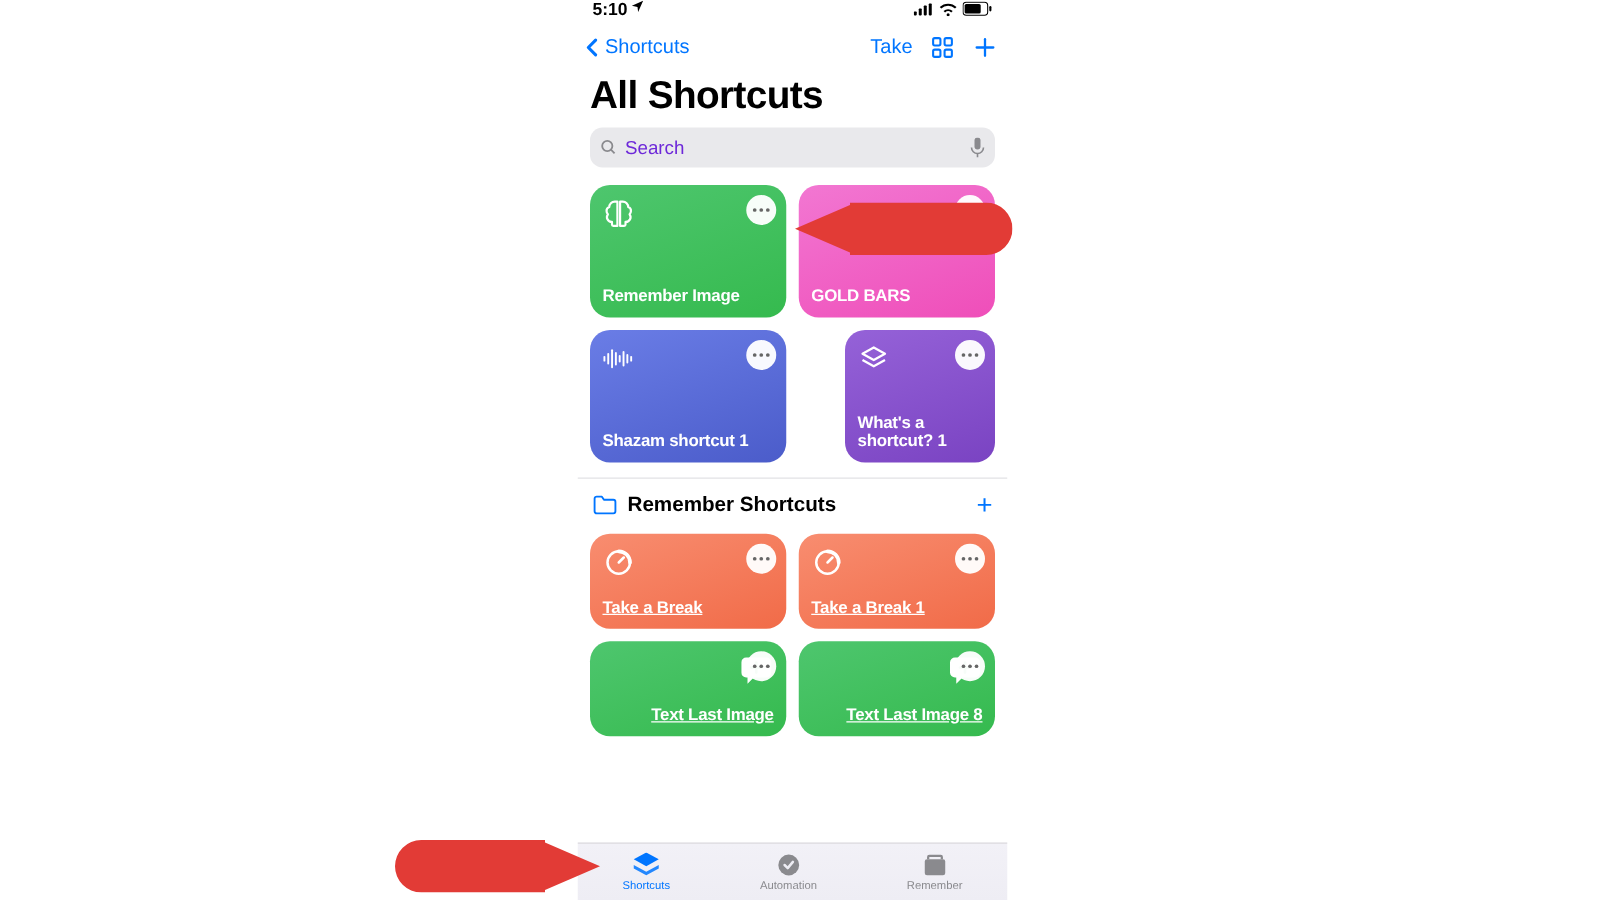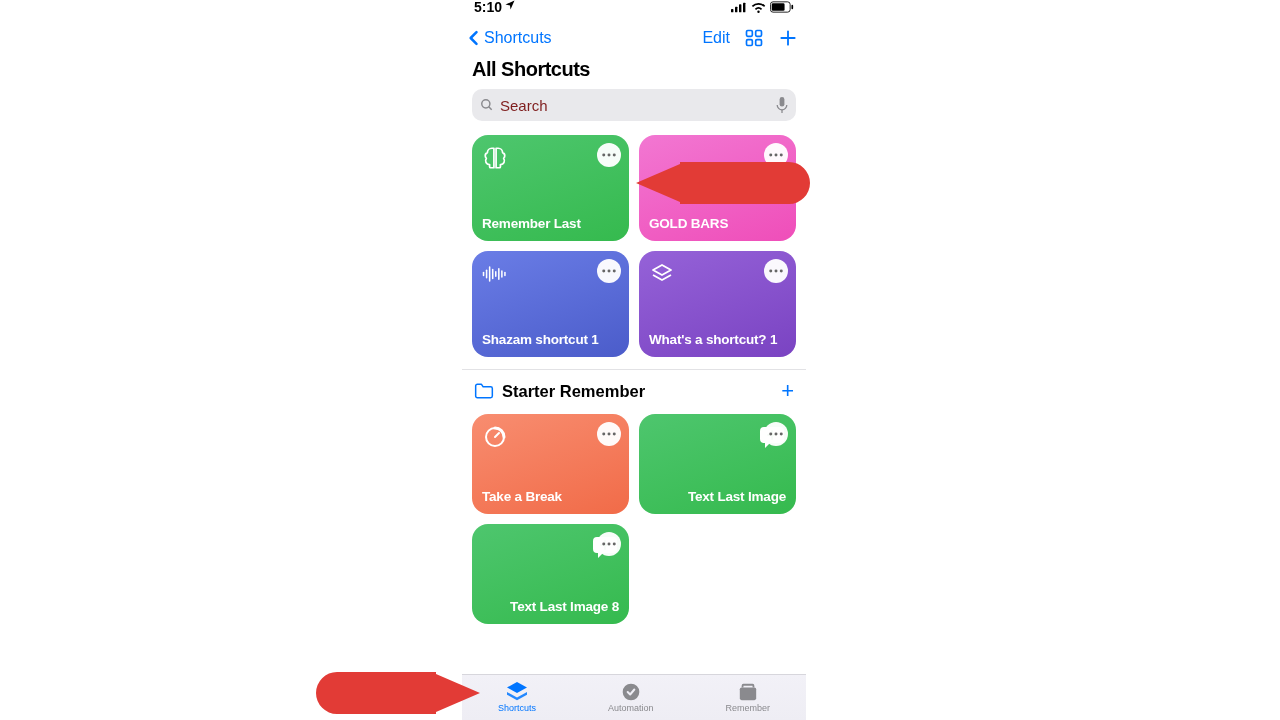--- a/index.html
+++ b/index.html
@@ -46,34 +46,34 @@
   }
   .nav-actions {
     display: flex;
     align-items: center;
     gap: 14px;
     color: #0075ff;
     font-size: 16px;
   }
   .nav-actions svg { display: block; }
   .page-title {
-    font-size: 20px;
+    font-size: 31px;
     font-weight: 700;
     padding: 4px 10px 8px 10px;
     letter-spacing: -0.5px;
   }
   .search-wrap { padding: 0 10px 8px 10px; }
   .search {
     background: #e9e9ec;
     border-radius: 10px;
     height: 32px;
     display: flex;
     align-items: center;
     padding: 0 8px;
-    color: #7f1d1d;
+    color: #6d28d9;
     font-size: 15px;
     gap: 6px;
   }
   .search .mic { margin-left: auto; }
   .grid {
     display: grid;
     grid-template-columns: 1fr 1fr;
     gap: 10px;
     padding: 6px 10px 12px 10px;
   }
@@ -107,21 +107,21 @@
     font-size: 16.5px;
     font-weight: 600;
   }
   .section-header .plus { margin-left:auto; color:#0075ff; font-size: 22px; font-weight:400;}
   .grid2 {
     display: grid;
     grid-template-columns: 1fr 1fr;
     gap: 10px;
     padding: 4px 10px 10px 10px;
   }
-  .card2 { height: 100px; }
+  .card2 { height: 76px; text-decoration: underline; }
   .tab-bar {
     position: absolute;
     left:0; right:0; bottom:0;
     height: 46px;
     background: linear-gradient(#f2f1f7,#eeedf4);
     border-top: 1px solid #d7d6dc;
     display:flex;
     justify-content: space-around;
     align-items: center;
     font-size: 9px;
@@ -134,21 +134,21 @@
   .tab-item svg { display:block; }
   .arrow {
     position: absolute;
     z-index: 10;
   }
   .arrow svg { display:block; }
   
   .green1 { background: linear-gradient(160deg,#4ec66e,#35ba4e); }
   .pink1  { background: linear-gradient(160deg,#f277d2,#ef4eb9); }
   .blue1  { background: linear-gradient(160deg,#6a7de6,#4b5cca); }
-  .purple1{ background: linear-gradient(160deg,#9562d8,#7a43c2); }
+  .purple1{ background: linear-gradient(160deg,#9562d8,#7a43c2); margin-left: 37px; }
   .orange1{ background: linear-gradient(160deg,#f88d70,#f16b48); }
   .green2 { background: linear-gradient(160deg,#4ec66e,#35ba4e); align-items: flex-end; }
 </style>
 </head>
 <body>
 
 <div class="phone">
 
   <div class="status-bar">
     <div class="status-left">
@@ -176,21 +176,21 @@
   </div>
 
   <div class="nav-row">
     <div class="back-btn">
       <svg width="20" height="20" viewBox="0 0 24 24" fill="none" stroke="#0075ff" stroke-width="3" stroke-linecap="round" stroke-linejoin="round">
           <polyline points="15 5 8 12 15 19"></polyline>
         </svg>
       <span>Shortcuts</span>
     </div>
     <div class="nav-actions">
-      <span>Edit</span>
+      <span>Take</span>
       <svg width="20" height="20" viewBox="0 0 24 24" fill="none" stroke="#0075ff" stroke-width="2">
           <rect x="3" y="3" width="7" height="7" rx="1.5"></rect>
           <rect x="14" y="3" width="7" height="7" rx="1.5"></rect>
           <rect x="3" y="14" width="7" height="7" rx="1.5"></rect>
           <rect x="14" y="14" width="7" height="7" rx="1.5"></rect>
         </svg>
       <svg width="20" height="20" viewBox="0 0 24 24" fill="none" stroke="#0075ff" stroke-width="2.2" stroke-linecap="round">
           <line x1="12" y1="4" x2="12" y2="20"></line>
           <line x1="4" y1="12" x2="20" y2="12"></line>
         </svg>
@@ -222,21 +222,21 @@
             <path d="M15 3a4 4 0 014 4 3 3 0 012 3c0 1-.4 1.8-1 2.4A3.5 3.5 0 0117 18v2a1 1 0 01-1 1h-3V3z"></path>
           </svg>
       </div>
       <div class="card-more">
         <svg width="14" height="4" viewBox="0 0 16 4" fill="#666">
             <circle cx="2" cy="2" r="1.7"></circle>
             <circle cx="8" cy="2" r="1.7"></circle>
             <circle cx="14" cy="2" r="1.7"></circle>
           </svg>
       </div>
-      <div class="card-label">Remember Last</div>
+      <div class="card-label">Remember Image</div>
     </div>
 
     <div class="card pink1">
       <div class="card-icon"></div>
       <div class="card-more">
         <svg width="14" height="4" viewBox="0 0 16 4" fill="#666">
             <circle cx="2" cy="2" r="1.7"></circle>
             <circle cx="8" cy="2" r="1.7"></circle>
             <circle cx="14" cy="2" r="1.7"></circle>
           </svg>
@@ -284,41 +284,58 @@
       <div class="card-label">What's a shortcut? 1</div>
     </div>
   </div>
 
   <div class="divider"></div>
 
   <div class="section-header">
     <svg width="20" height="18" viewBox="0 0 24 20" fill="none" stroke="#0075ff" stroke-width="1.8" stroke-linejoin="round">
         <path d="M2 4a2 2 0 012-2h5l2 3h9a2 2 0 012 2v9a2 2 0 01-2 2H4a2 2 0 01-2-2z"></path>
       </svg>
-    <span>Starter Remember</span>
+    <span>Remember Shortcuts</span>
     <span class="plus">+</span>
   </div>
 
   <div class="grid2">
     <div class="card card2 orange1">
       <div class="card-icon">
         <svg width="24" height="24" viewBox="0 0 24 24" fill="none" stroke="#fff" stroke-width="2" stroke-linecap="round">
             <circle cx="12" cy="12" r="9"></circle>
             <path d="M12 3a9 9 0 019 9" stroke-width="3" stroke="#fff" fill="none"></path>
             <line x1="12" y1="12" x2="16" y2="8"></line>
           </svg>
       </div>
       <div class="card-more">
           <svg width="14" height="4" viewBox="0 0 16 4" fill="#666">
             <circle cx="2" cy="2" r="1.7"></circle>
             <circle cx="8" cy="2" r="1.7"></circle>
             <circle cx="14" cy="2" r="1.7"></circle>
           </svg>
         </div>
       <div class="card-label">Take a Break</div>
+    </div>
+    <div class="card card2 orange1">
+      <div class="card-icon">
+        <svg width="24" height="24" viewBox="0 0 24 24" fill="none" stroke="#fff" stroke-width="2" stroke-linecap="round">
+            <circle cx="12" cy="12" r="9"></circle>
+            <path d="M12 3a9 9 0 019 9" stroke-width="3" stroke="#fff" fill="none"></path>
+            <line x1="12" y1="12" x2="16" y2="8"></line>
+          </svg>
+      </div>
+      <div class="card-more">
+          <svg width="14" height="4" viewBox="0 0 16 4" fill="#666">
+            <circle cx="2" cy="2" r="1.7"></circle>
+            <circle cx="8" cy="2" r="1.7"></circle>
+            <circle cx="14" cy="2" r="1.7"></circle>
+          </svg>
+        </div>
+      <div class="card-label">Take a Break 1</div>
     </div>
     <div class="card card2 green2">
       <div class="card-icon">
         <svg width="26" height="24" viewBox="0 0 26 24" fill="#fff">
             <path d="M4 2h16a4 4 0 014 4v8a4 4 0 01-4 4H10l-5 5v-5H4a4 4 0 01-4-4V6a4 4 0 014-4z" fill="#fff"></path>
             <line x1="12" y1="6" x2="12" y2="14" stroke="#35ba4e" stroke-width="2.2" stroke-linecap="round"></line>
             <line x1="8" y1="10" x2="16" y2="10" stroke="#35ba4e" stroke-width="2.2" stroke-linecap="round"></line>
           </svg>
       </div>
       <div class="card-more">

